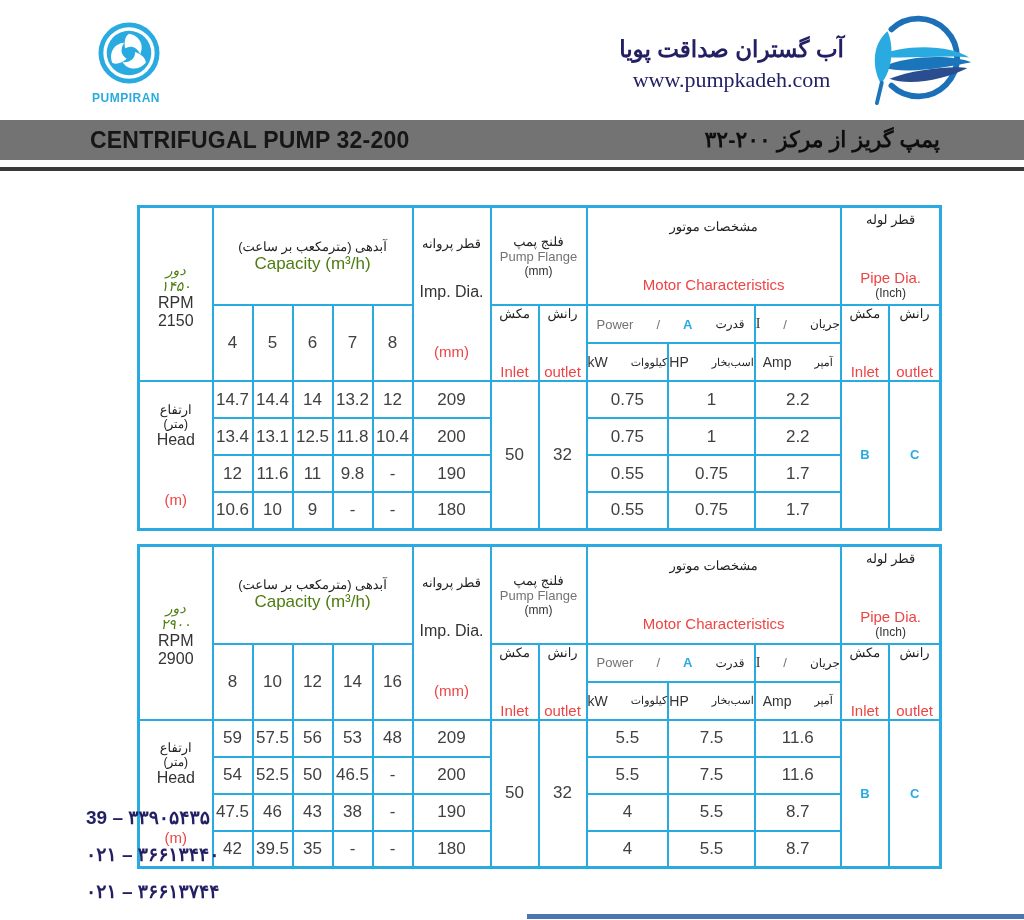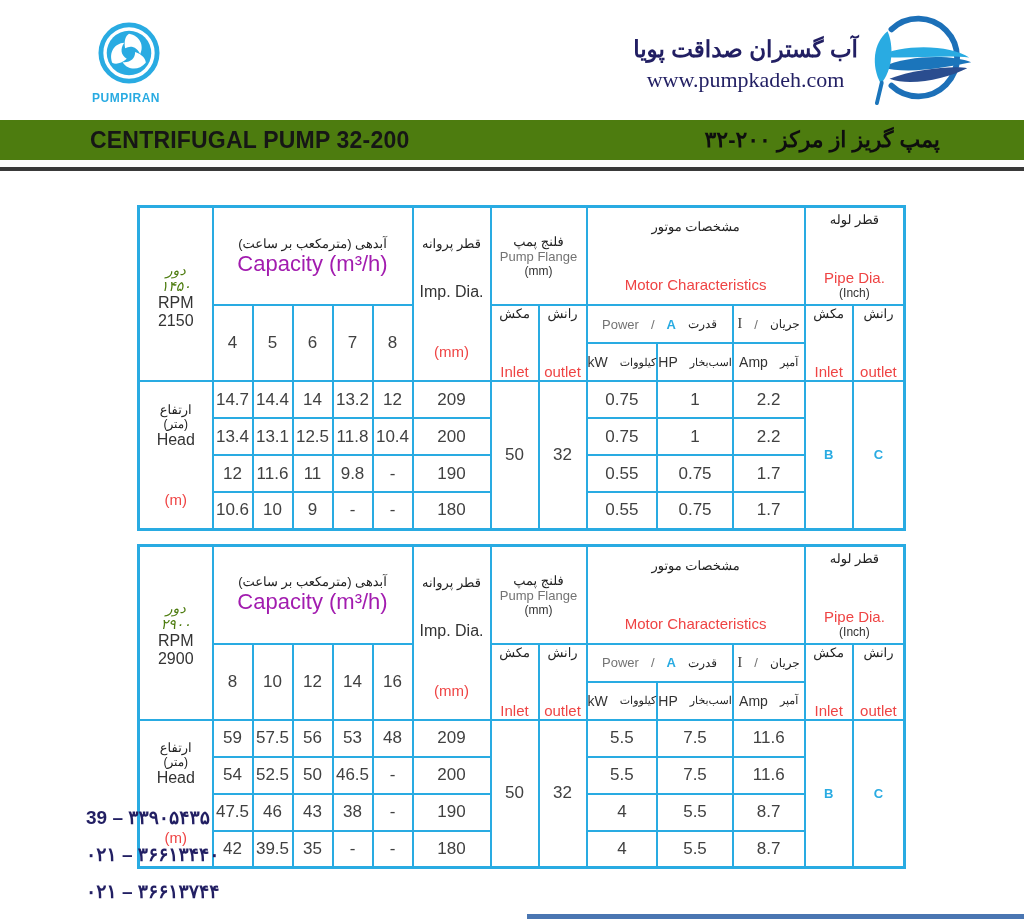--- a/index.html
+++ b/index.html
@@ -3,51 +3,51 @@
 <meta charset="utf-8">
 <style>
   html,body{margin:0;padding:0;}
   body{
     width:1024px;height:920px;position:relative;background:#ffffff;
     font-family:"Liberation Sans", sans-serif;overflow:hidden;
   }
   
   .pumpiran{position:absolute;left:82px;top:22px;width:78px;text-align:right;}
   .pumpiran .lbl{margin-top:3px;font-size:12px;font-weight:bold;color:#29abe2;letter-spacing:.5px;}
-  .rightbrand{position:absolute;right:34px;top:6px;display:flex;align-items:center;}
+  .rightbrand{position:absolute;right:34px;top:6px;display:flex;align-items:center;gap:14px;}
   .rightbrand .txt{display:flex;flex-direction:column;align-items:center;gap:4px;padding-top:14px;}
   .companyfa{font-size:23px;font-weight:bold;color:#221f63;}
   .website{font-family:"Liberation Serif", serif;font-size:22px;color:#221f63;}
   
-  .band{position:absolute;left:0;top:120px;width:1024px;height:40px;background:#4d7c0f;
+  .band{position:absolute;left:0;top:120px;width:1024px;height:40px;background:#737373;
         display:flex;justify-content:space-between;align-items:center;box-sizing:border-box;
         padding:0 84px 0 90px;}
   .title-en{font-size:23px;font-weight:bold;color:#161616;letter-spacing:.2px;}
   .title-fa{font-size:22px;font-weight:bold;color:#0e0e0e;}
   .title-fa bdo{margin-left:6px;}
   .rule{position:absolute;left:0;top:167px;width:1024px;height:4px;background:#3a3a3a;}
   
   .tables{position:absolute;left:137px;top:205px;}
   table.spec{border-collapse:collapse;table-layout:fixed;border:3px solid #29abe2;color:#3d3d3d;}
   table.spec + table.spec{margin-top:13px;}
   table.spec td{border:2px solid #29abe2;padding:0;text-align:center;vertical-align:middle;}
   tr.hr1{height:78px;} tr.hr2{height:24px;} tr.hr3{height:24px;} tr.dr{height:37px;}
   .fa14{font-size:14px;color:#4d7c0f;font-style:italic;} .fa13{font-size:13px;color:#222;}
   .fa12{font-size:12px;color:#222;} .fa11{font-size:11px;color:#222;}
-  .en17{font-size:22px;color:#a21caf;} .en16{font-size:16px;color:#333;}
+  .en17{font-size:17px;color:#4d7c0f;} .en16{font-size:16px;color:#333;}
   .en15{font-size:15px;color:#ef4444;margin-top:42px;} .en14{font-size:14px;color:#333;} .en13{font-size:13px;color:#737373;}
   .unit{font-size:12px;color:#333;}
   .num{font-size:17px;color:#414141;}
   .cyan{color:#29abe2;font-weight:bold;font-size:13px;}
   .cellcol{display:flex;flex-direction:column;justify-content:center;align-items:center;height:100%;box-sizing:border-box;}
   .sb{justify-content:space-between;padding:9px 0 6px 0;}
   .se{justify-content:space-evenly;padding:4px 0;}
   .topgap{justify-content:flex-start;padding-top:8px;}
   .topgap .mid{margin-top:32px;}
-  .flexmid{display:flex;justify-content:center;align-items:center;gap:12px;}
+  .flexmid{display:flex;justify-content:center;align-items:center;gap:23px;}
   .serifI{font-family:"Liberation Serif", serif;font-size:14px;color:#333;}
   
   .phones{position:absolute;left:86px;top:799px;color:#221f63;font-weight:bold;
           font-size:19px;letter-spacing:2px;}
   .phones div{height:37px;line-height:37px;}
   .footer-line{position:absolute;right:0;bottom:1px;width:497px;height:5px;background:#4a76b2;}
 </style>
 </head>
 <body>
 

